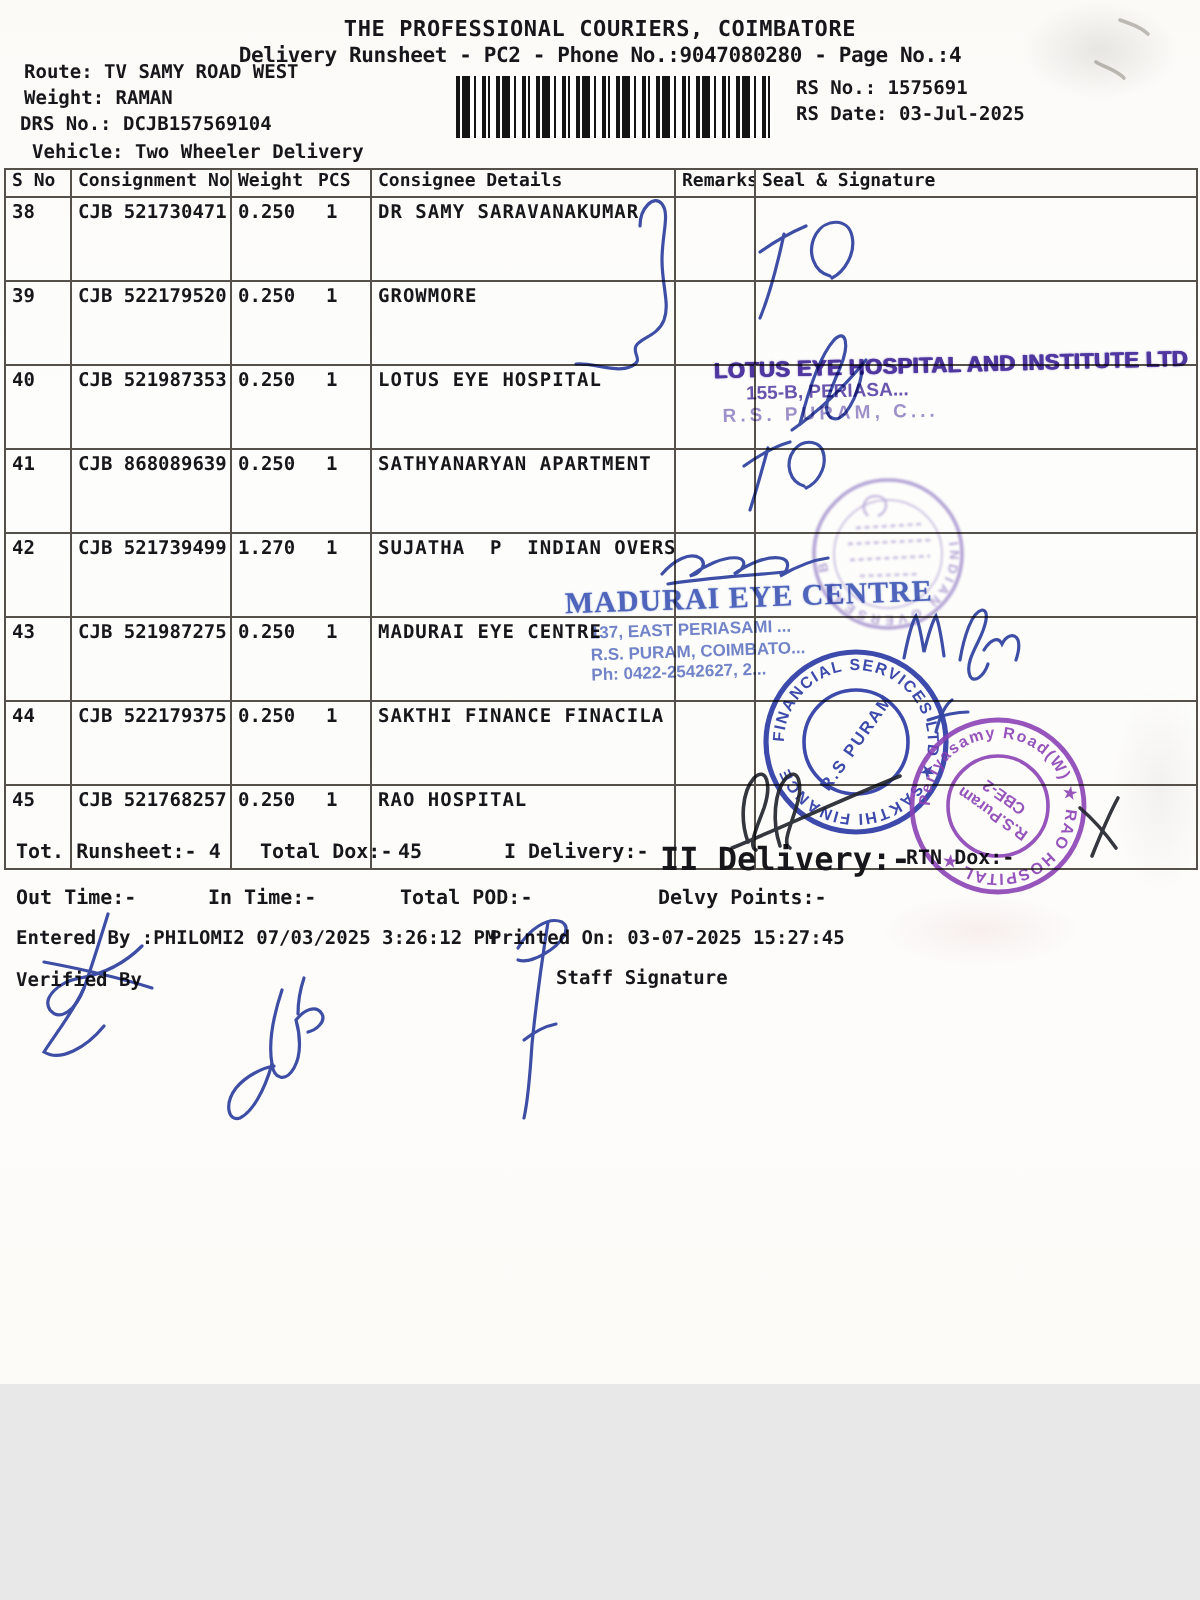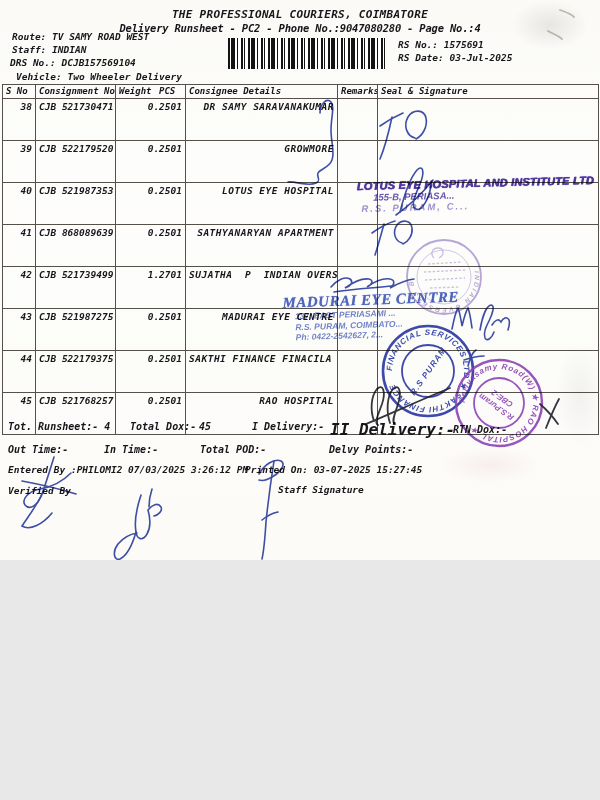--- a/index.html
+++ b/index.html
@@ -1,40 +1,40 @@
 <!DOCTYPE html>
 <html><head>
 <meta charset="utf-8">
 <style>
   html,body{margin:0;padding:0;background:#e8e8e8;}
   .page{
-    position:relative;width:600px;height:560px;margin:0 auto;
+    position:relative;width:600px;height:692px;margin:0 auto;
     background:linear-gradient(180deg,#fbfaf7 0%,#fdfdfb 30%,#fcfbf8 100%);
     font-family:"DejaVu Sans Mono","Liberation Mono",monospace;
-    color:#17161a;overflow:hidden;font-style:italic;
+    color:#17161a;overflow:hidden;
   }
   .abs{position:absolute;white-space:pre;font-weight:bold;font-size:9.5px;line-height:1.1;}
   .smudge{position:absolute;border-radius:50%;pointer-events:none;}
   .sm1{left:495px;top:-10px;width:110px;height:70px;background:radial-gradient(closest-side,rgba(140,135,128,.18),transparent 70%);}
   .sm2{left:545px;top:320px;width:70px;height:150px;background:radial-gradient(closest-side,rgba(150,145,150,.10),transparent 70%);}
   .sm3{left:420px;top:440px;width:140px;height:50px;background:radial-gradient(closest-side,rgba(200,120,130,.10),transparent 70%);}
 
   .title{position:absolute;left:0;top:8px;width:600px;text-align:center;font-weight:bold;font-size:11px;letter-spacing:.3px;}
   .subtitle{position:absolute;left:0;top:22px;width:600px;text-align:center;font-weight:bold;font-size:10.5px;letter-spacing:-0.2px;}
 
   .barcode{position:absolute;left:228px;top:38px;width:158px;height:31px;
     background:repeating-linear-gradient(90deg,
       #141414 0 2px,#fff 2px 3px,#141414 3px 7px,#fff 7px 9px,
       #141414 9px 10px,#fff 10px 13px,#141414 13px 15px,#fff 15px 16px,
       #141414 16px 17px,#fff 17px 20px);
   }
 
   table.grid{position:absolute;left:2px;top:84px;width:596px;border-collapse:collapse;table-layout:fixed;}
   table.grid th,table.grid td{border:1px solid #55514a;padding:2px 3px;vertical-align:top;
-    font-weight:bold;white-space:pre;overflow:hidden;text-align:right;}
+    font-weight:bold;white-space:pre;overflow:hidden;}
   table.grid th{font-size:9px;text-align:left;height:9px;padding-top:1px;}
   table.grid td{font-size:9.5px;height:37px;}
   td.c-sno{padding-left:6px;}
   td.c-consignee{padding-left:11px;letter-spacing:.5px;}
   th.h-seal{padding-left:24px;}
   .wspan{display:inline-block;width:44px;}
   th .wh{display:inline-block;width:40px;}
 
   .stamp{position:absolute;mix-blend-mode:multiply;pointer-events:none;}
   .stamp-lotus{left:357px;top:177px;width:240px;transform:rotate(-1.5deg);color:#41269b;opacity:.92;}
@@ -53,21 +53,21 @@
 
 <div class="page">
 
   <div class="smudge sm1"></div>
   <div class="smudge sm2"></div>
   <div class="smudge sm3"></div>
 
   <div class="title">THE PROFESSIONAL COURIERS, COIMBATORE</div>
   <div class="subtitle">Delivery Runsheet - PC2 - Phone No.:9047080280 - Page No.:4</div>
   <div class="abs" style="left:12px;top:32px;">Route: TV SAMY ROAD WEST</div>
-  <div class="abs" style="left:12px;top:45px;">Staff: INDIAN</div>
+  <div class="abs" style="left:12px;top:45px;">Weight: RAMAN</div>
   <div class="abs" style="left:10px;top:58px;">DRS No.: DCJB157569104</div>
   <div class="abs" style="left:16px;top:72px;">Vehicle: Two Wheeler Delivery</div>
   <div class="barcode"></div>
   <div class="abs" style="left:398px;top:40px;">RS No.: 1575691</div>
   <div class="abs" style="left:398px;top:53px;">RS Date: 03-Jul-2025</div>
 
   <table class="grid">
     <colgroup>
       <col style="width:33px">
         <col style="width:80px">

